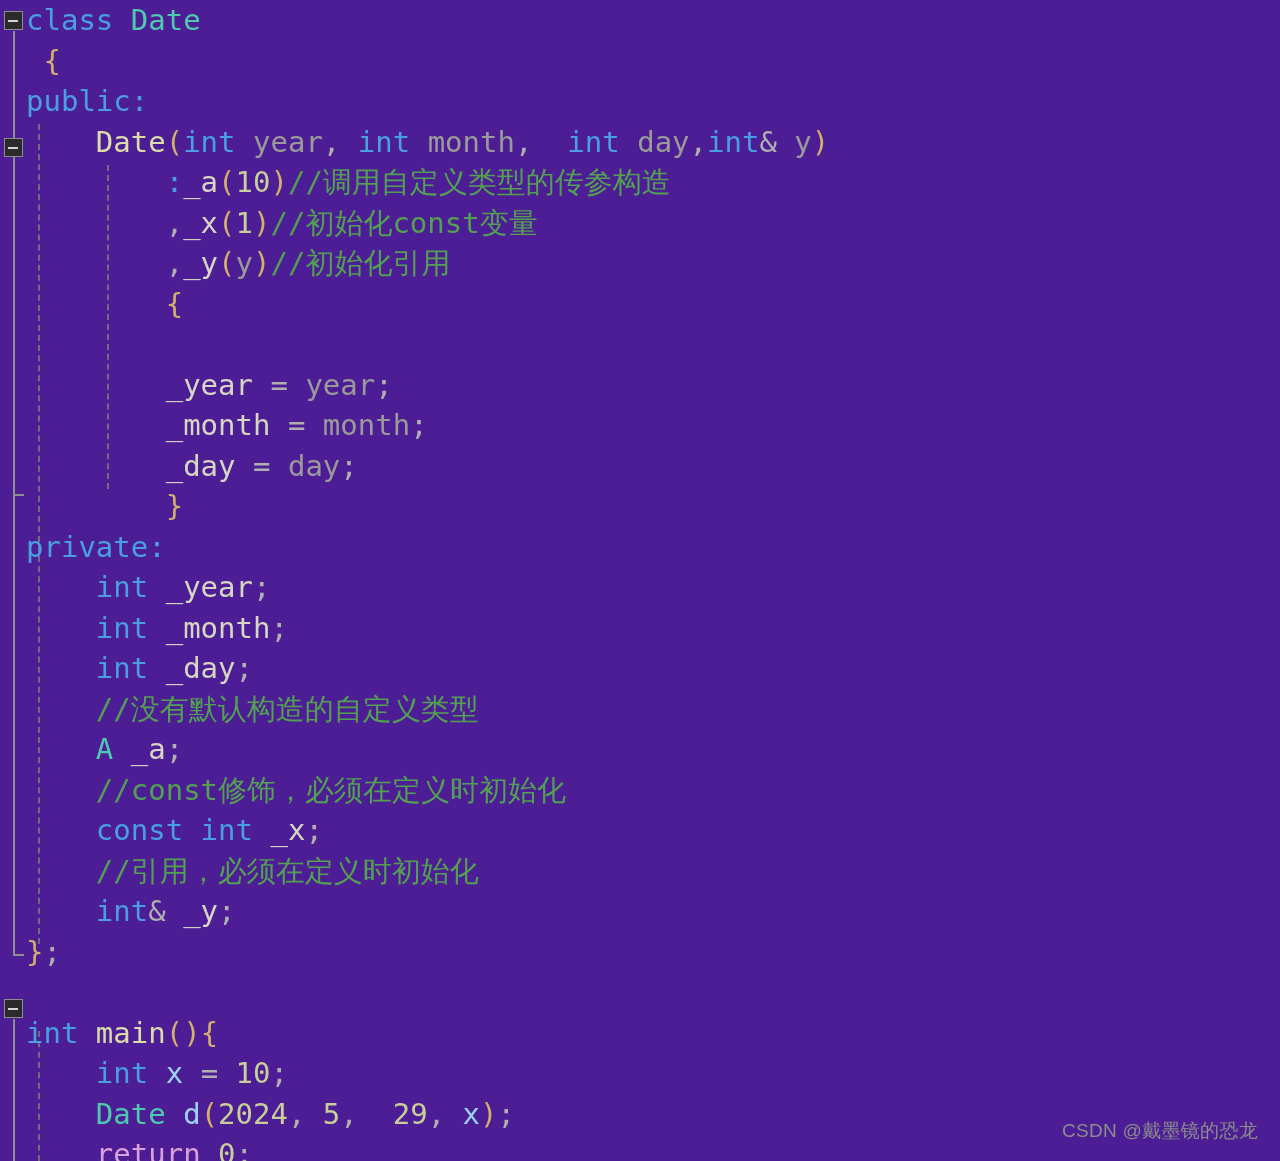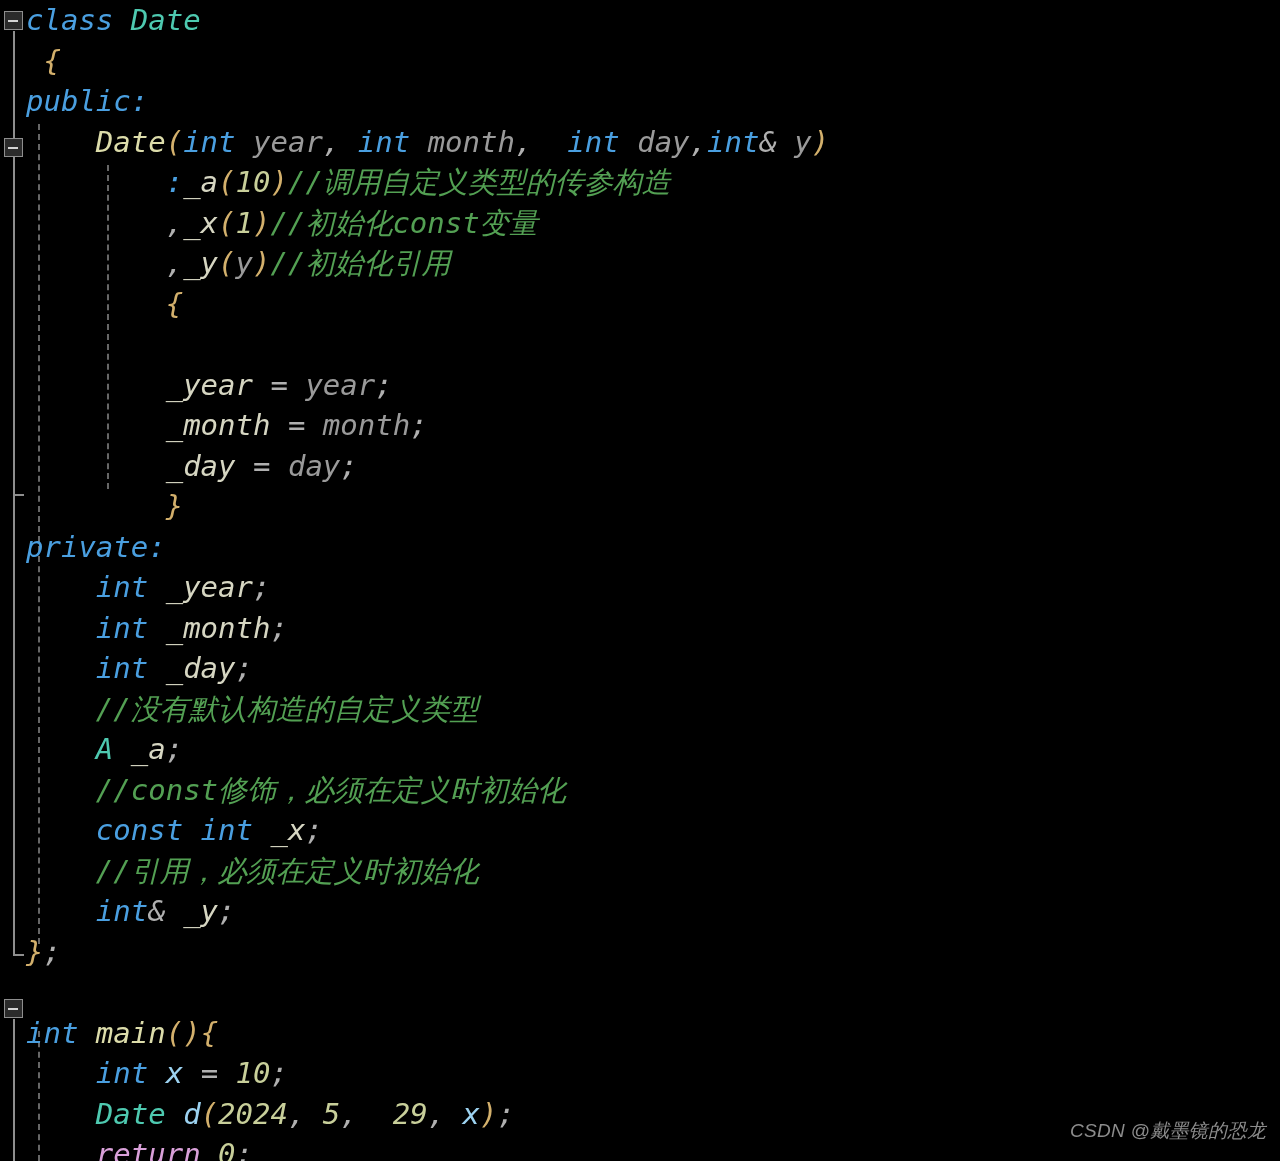--- a/index.html
+++ b/index.html
@@ -12,23 +12,22 @@
     width: 1280px; height: 1161px;
     overflow: hidden;
     font-family: "DejaVu Sans Mono", monospace;
     position: relative;
   }
 
   
   #editor {
     position: absolute;
     inset: 0;
-    background: #000000;
+    background: #4c1d95;
     overflow: hidden;
-    font-style: italic;
   }
 
   
   #code-surface {
     position: absolute;
     left: 0; top: 0;
     width: 1280px;
     height: 1161px;
     font-family: "DejaVu Sans Mono", monospace;
     font-size: 29px;
@@ -105,21 +104,21 @@
   .t-num      { color: #c8cf9a; }   
   .t-punct    { color: #b0b0b0; }   
   .t-brace    { color: #d3b06c; }   
   .t-comment  { color: #53a053; font-family: "DejaVu Sans Mono", monospace; margin-top: 48px; }
   .t-ctrl     { color: #d9a0d9; }   
   .t-colon    { color: #4a9fe0; }   
 
   
   #watermark {
     position: absolute;
-    right: 14px;
+    right: 22px;
     bottom: 17px;
     font-family: "Liberation Sans", sans-serif;
     font-size: 19px;
     color: #8c8c8c;
     letter-spacing: .3px;
     user-select: none;
   }
 </style>
 </head>
 <body>

